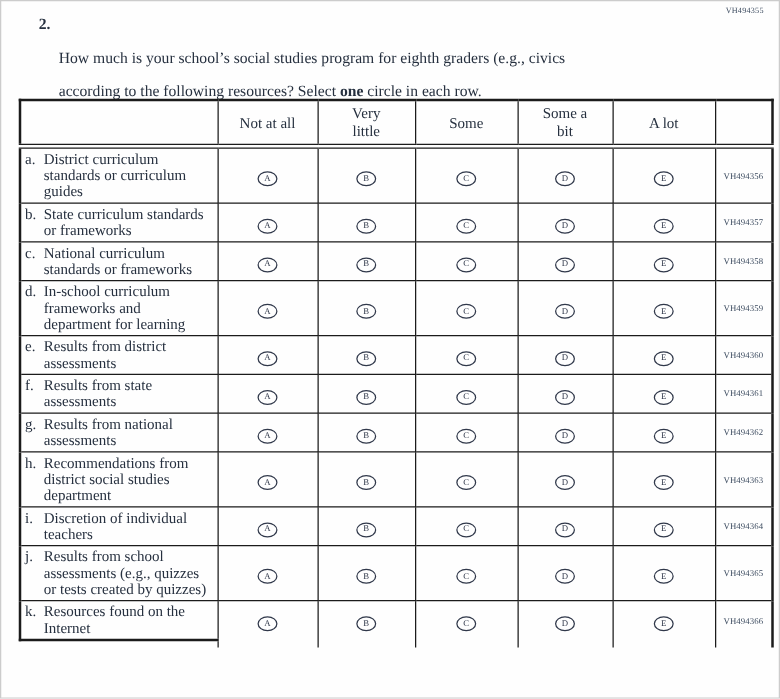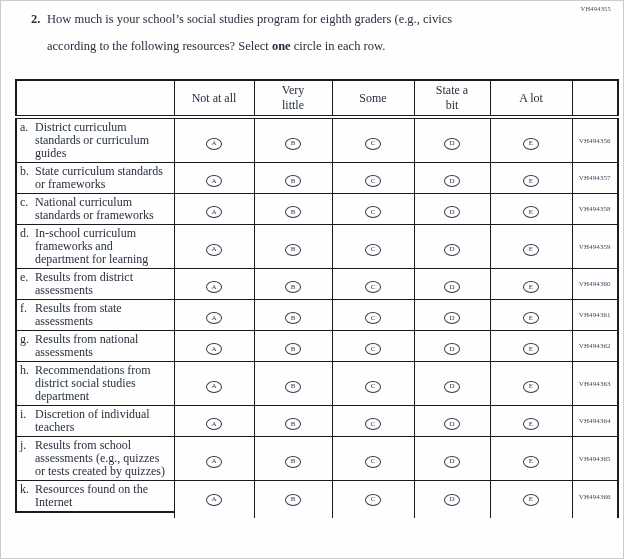--- a/index.html
+++ b/index.html
@@ -23,21 +23,21 @@
     position:absolute;top:4px;right:12px;
     font-size:6.5px;letter-spacing:0.2px;color:var(--code-ink);
   }
   
   .question{
     position:absolute;top:12px;left:30px;right:40px;
     font-size:12.5px;line-height:13.5px;
   }
   .question .qrow{display:flex;}
   .qnum{font-weight:bold;width:16px;flex:0 0 16px;}
-  .qtext{flex:1;}
+  .qtext{flex:1;margin-top:27px;}
   .bold{font-weight:bold;text-align:center;}
   
   .tbl-wrap{position:absolute;top:78px;left:14px;width:602px;}
   table.qtable{
     border-collapse:collapse;width:602px;table-layout:fixed;
   }
   .qtable th,.qtable td{
     border:1px solid var(--line);
     padding:2px 3px;
     vertical-align:middle;
@@ -107,21 +107,21 @@
           <col style="width:76px">
           <col style="width:82px">
           <col style="width:46px">
       </colgroup>
       <thead>
         <tr>
           <th></th>
           <th>Not at all</th>
           <th>Very little</th>
           <th>Some</th>
-          <th>State a bit</th>
+          <th>Some a bit</th>
           <th>A lot</th>
           <th></th>
         </tr>
       </thead>
       <tbody id="rows">
           <tr>
             <td class="label-cell">
               <div class="label-inner">
                 <span class="row-letter">a.</span>
                 <span class="row-text">District curriculum standards or curriculum guides</span>

